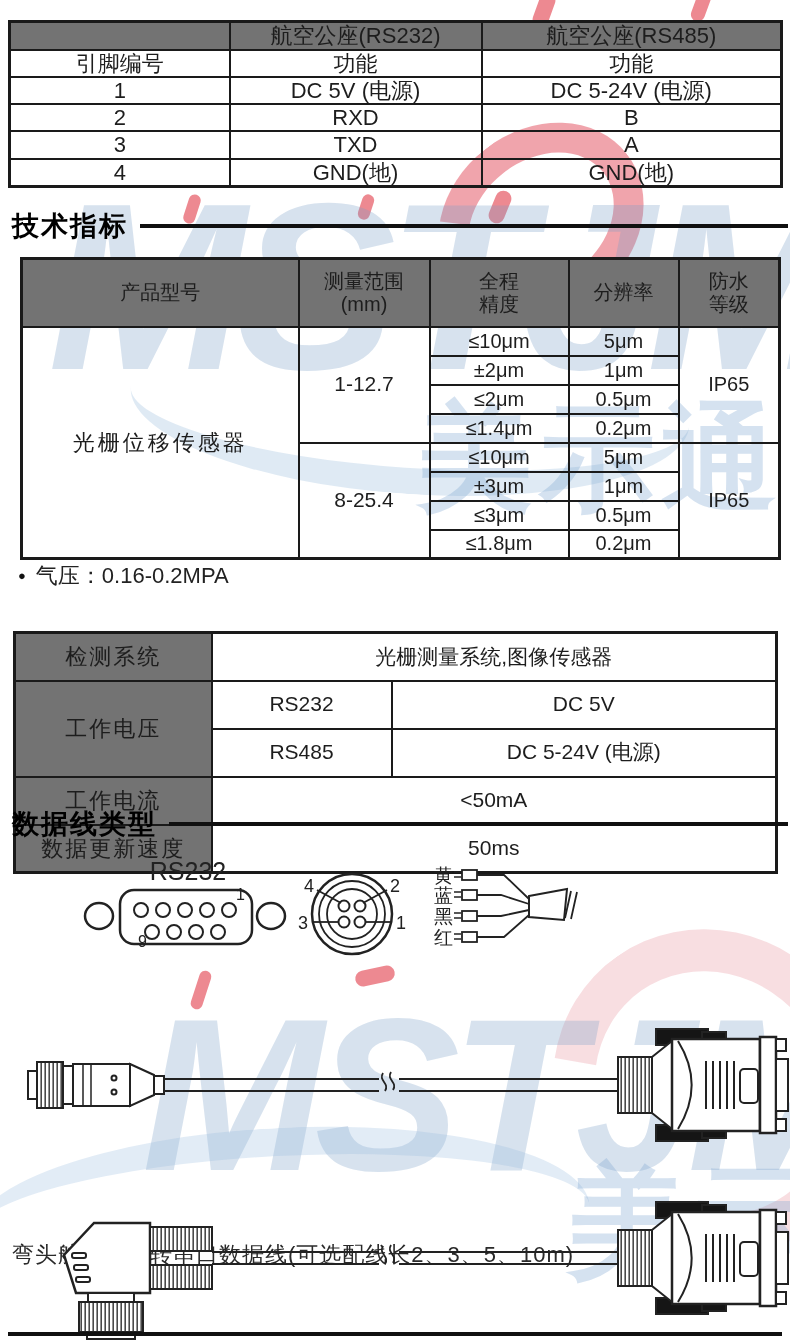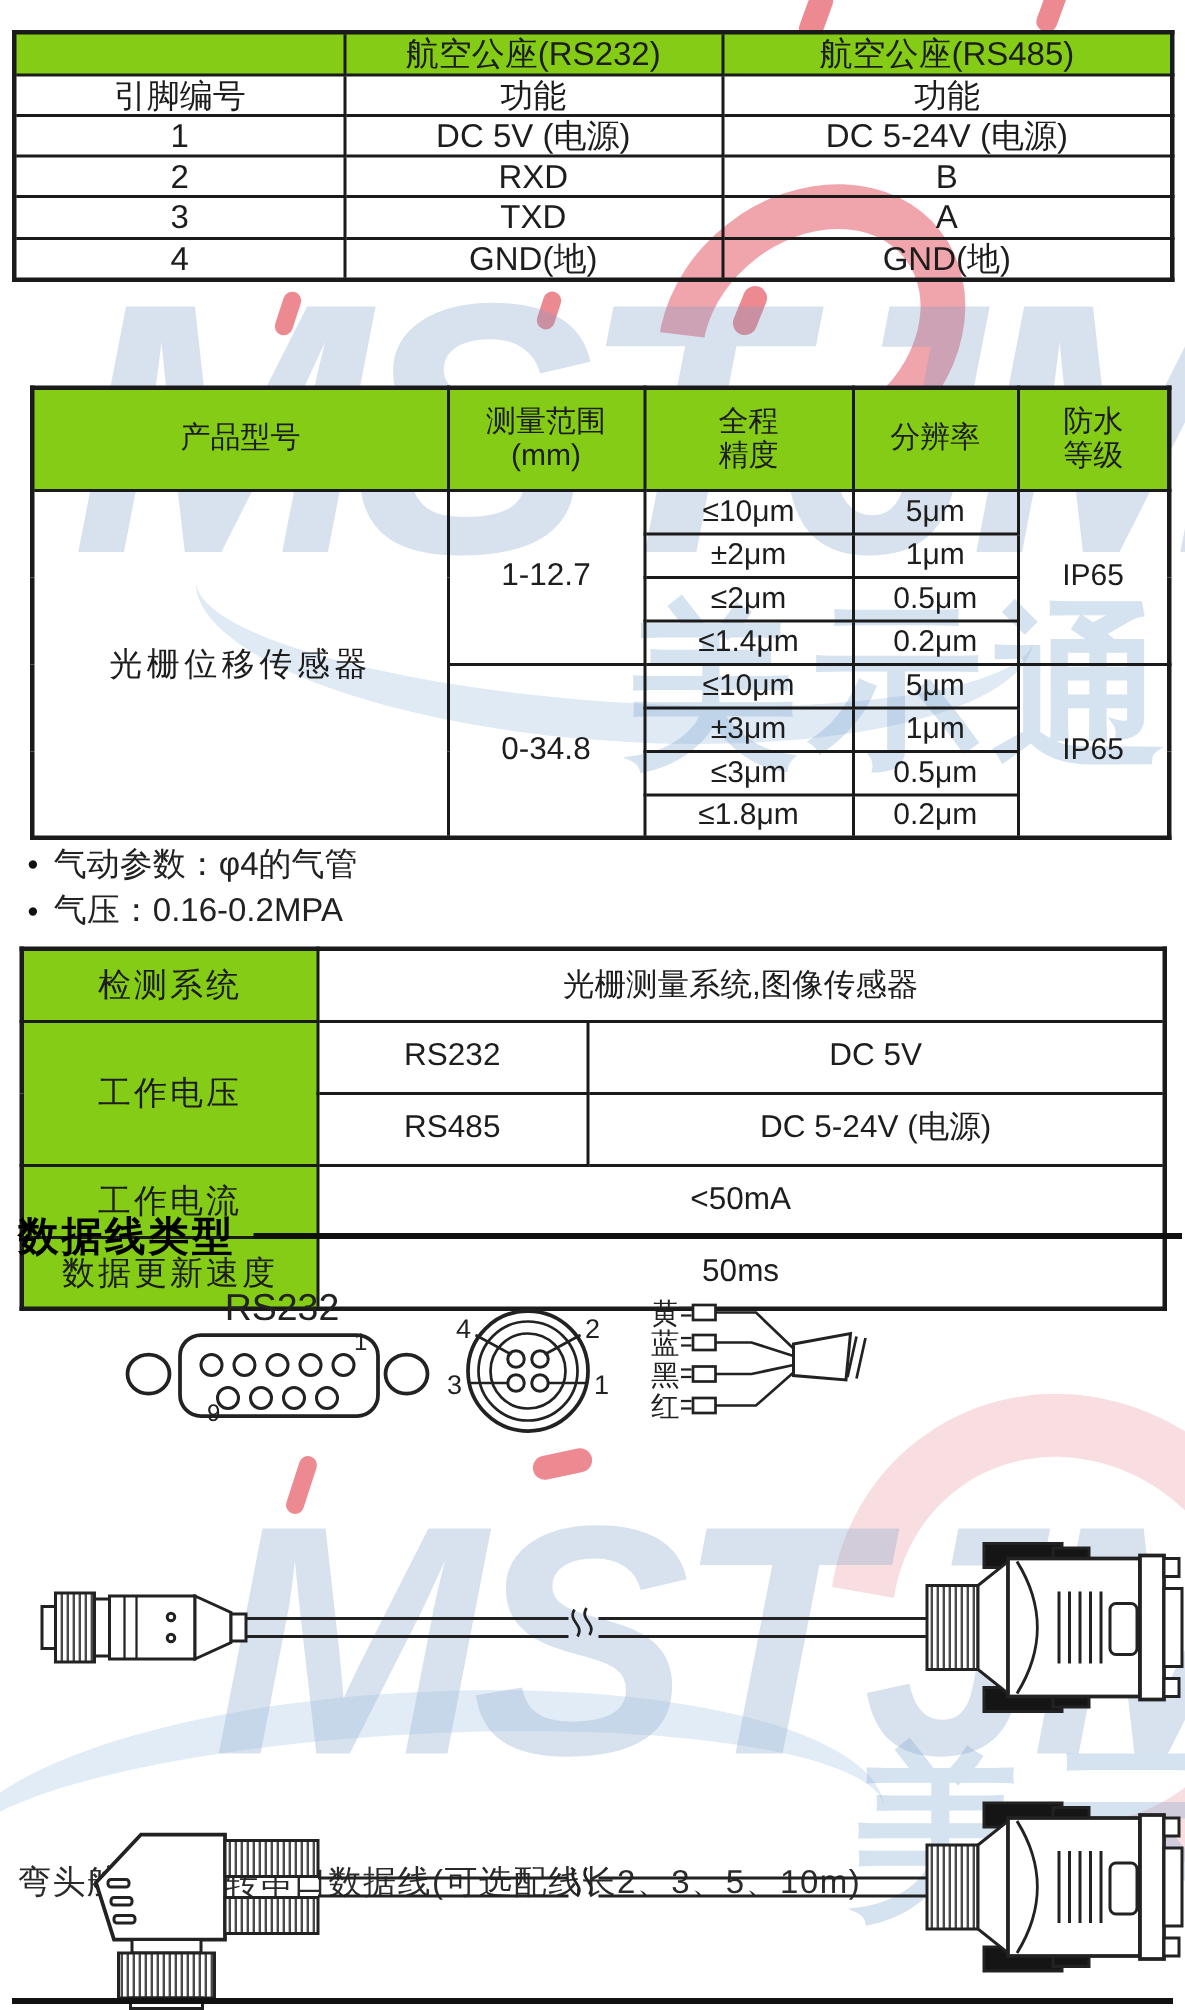--- a/index.html
+++ b/index.html
@@ -8,21 +8,21 @@
   
   .wm{position:absolute;z-index:0;pointer-events:none;}
   .wm-logo{font-weight:bold;font-style:italic;color:rgba(122,158,199,.30);letter-spacing:-9px;line-height:1;white-space:nowrap;}
   .wm-cn{font-weight:bold;color:rgba(128,166,208,.33);line-height:1;white-space:nowrap;margin-left:25px;}
   .ring{border-radius:50%;}
   .tick{background:rgba(226,64,78,.62);border-radius:8px;}
   
   table.t{border-collapse:collapse;table-layout:fixed;position:absolute;z-index:1;background:transparent;}
   table.t td{border:2px solid #1a1a1a;text-align:center;vertical-align:middle;padding:0;line-height:1.15;}
   table.t{border:3px solid #1a1a1a;}
-  .gray{background:#84cc16;}
+  .gray{background:#737373;}
   .pin td{font-size:22px;}
   .spec td{font-size:20px;}
   .spec td.prod{font-size:22px;letter-spacing:3px;}
   .spec td.rng{font-size:21px;}
   .elec td{font-size:21px;}
   .elec td.lbl{font-size:22px;letter-spacing:2px;}
   tr.h28{height:28px;} tr.h27{height:27px;} tr.h56{height:68px;} tr.h29{height:29px;} tr.h32{height:48px;}
   
   .sec-title{position:absolute;z-index:1;display:flex;align-items:center;}
   .sec-title .tt{font-size:27px;font-weight:bold;color:#000;letter-spacing:2px;white-space:nowrap;}
@@ -91,20 +91,24 @@
       <td>A</td>
     </tr>
     <tr class="h27">
       <td>4</td>
       <td>GND(地)</td>
       <td>GND(地)</td>
     </tr>
   </tbody>
     </table>
 
+  <div class="sec-title" style="left:12px;top:208px;width:776px;">
+    <span class="tt">技术指标</span>
+    <span class="rule"></span>
+  </div>
 
   <table class="t spec" style="left:20px;top:257px;width:758px;">
     <colgroup>
         <col style="width:277px">
         <col style="width:131px">
         <col style="width:139px">
         <col style="width:110px">
         <col style="width:101px">
       </colgroup>
     <tbody>
@@ -137,44 +141,41 @@
         </tr>
     <tr class="h29">
           <td>≤2μm</td>
           <td>0.5μm</td>
         </tr>
     <tr class="h29">
           <td>≤1.4μm</td>
           <td>0.2μm</td>
         </tr>
     <tr class="h29">
-      <td class="rng" rowspan="4">0-34.8</td>
+      <td class="rng" rowspan="4">8-25.4</td>
       <td>≤10μm</td>
       <td>5μm</td>
       <td rowspan="4">IP65</td>
     </tr>
     <tr class="h29">
           <td>±3μm</td>
           <td>1μm</td>
         </tr>
     <tr class="h29">
           <td>≤3μm</td>
           <td>0.5μm</td>
         </tr>
     <tr class="h29">
           <td>≤1.8μm</td>
           <td>0.2μm</td>
         </tr>
   </tbody>
     </table>
 
   <div class="bullets" style="left:18px;top:560px;">
-    <div class="b">
-        <span>气动参数：φ4的气管</span>
-      </div>
     <div class="b">
         <span>气压：0.16-0.2MPA</span>
       </div>
   </div>
 
   <table class="t elec" style="left:13px;top:631px;width:762px;">
     <colgroup>
         <col style="width:197px">
         <col style="width:180px">
         <col style="width:385px">

